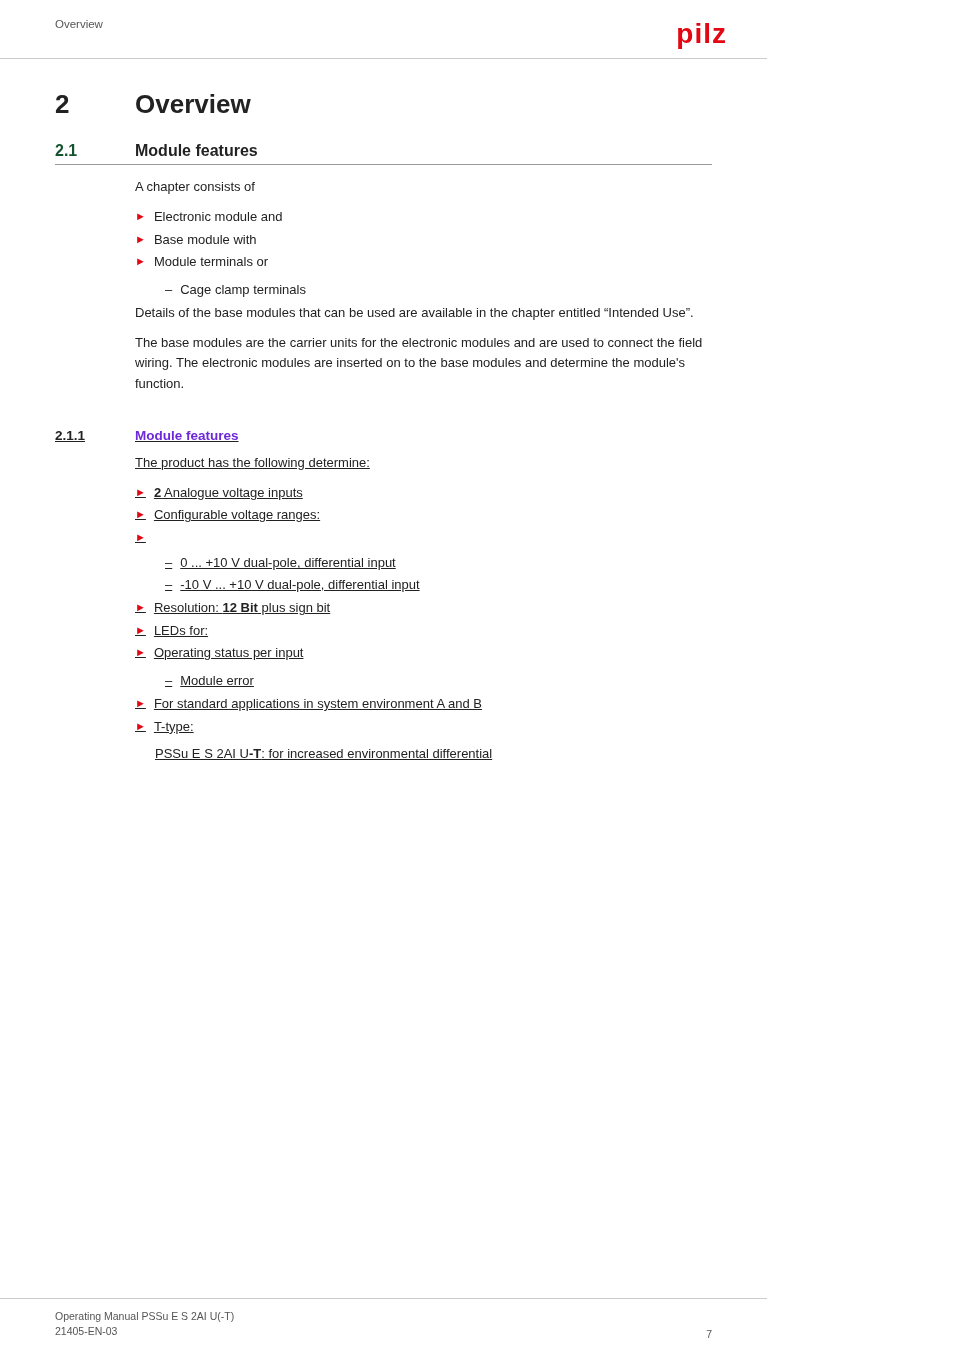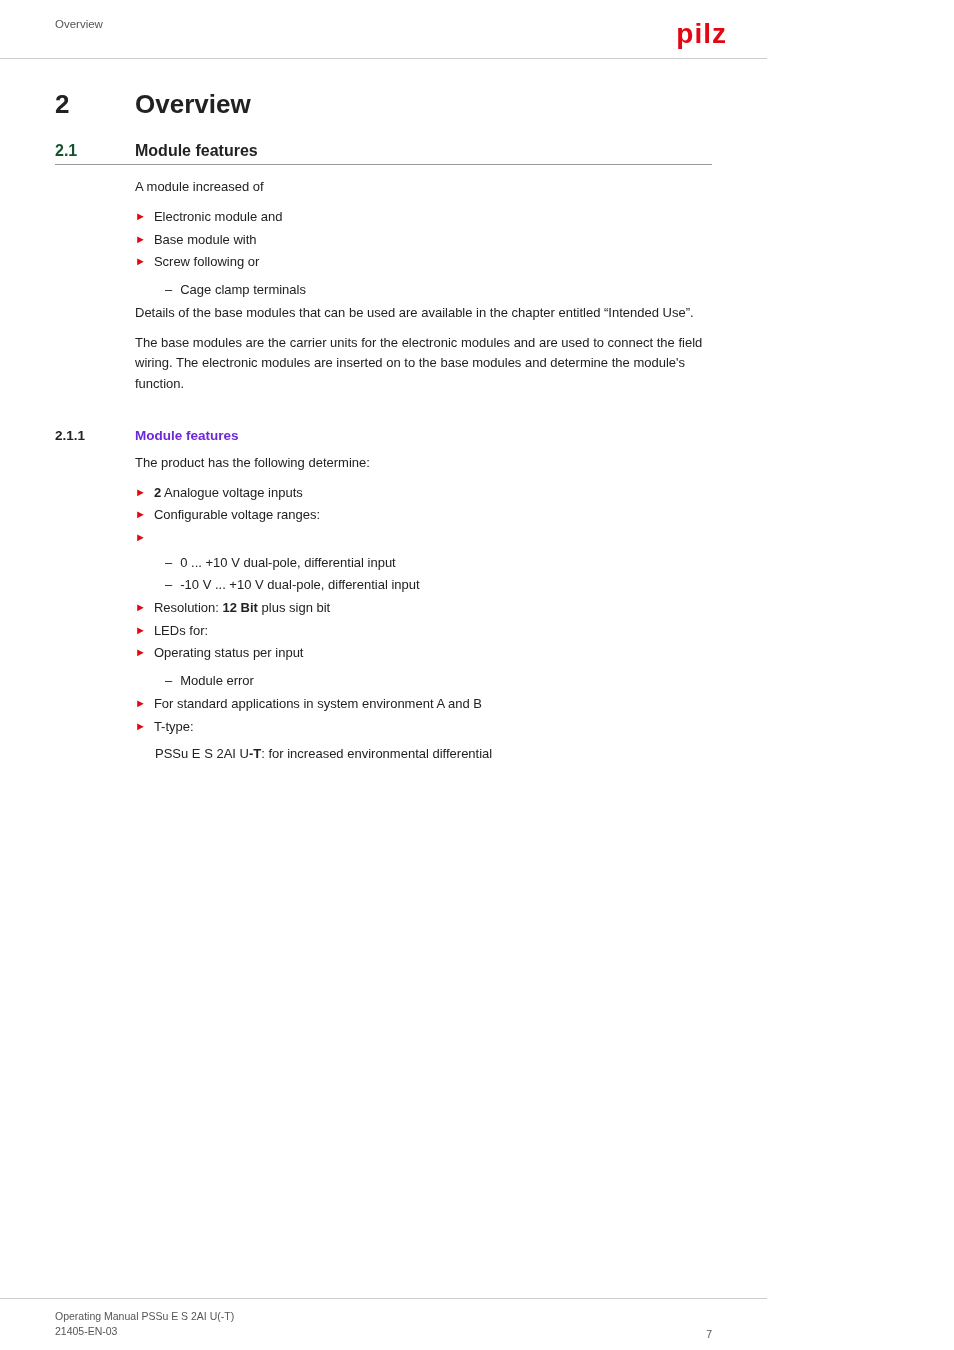--- a/index.html
+++ b/index.html
@@ -201,20 +201,21 @@
       color: #555;
     }
 
     .section-block {
       margin-bottom: 18px;
     }
 
     .subsection-block {
       margin-top: 34px;
       margin-bottom: 10px;
+      text-decoration: underline;
     }
   </style>
 </head>
 <body>
 
 <div class="page-container">
 
   <div class="header">
     <span class="header-breadcrumb">Overview</span>
     <div class="logo-area">
@@ -228,34 +229,34 @@
       <span class="chapter-number">2</span>
       <span class="chapter-title">Overview</span>
     </div>
 
     <div class="section-block">
       <div class="section-heading">
         <span class="section-number">2.1</span>
         <span class="section-title">Module features</span>
       </div>
 
-      <p class="body-text">A module increased of</p>
+      <p class="body-text">A chapter consists of</p>
 
       <ul class="bullet-list">
         <li>
           <span class="bullet-arrow">►</span>
           <span>Electronic module and</span>
         </li>
         <li>
           <span class="bullet-arrow">►</span>
           <span>Base module with</span>
         </li>
         <li>
           <span class="bullet-arrow">►</span>
-          <span>Screw following or</span>
+          <span>Module terminals or</span>
         </li>
       </ul>
 
       <ul class="dash-list">
         <li>
           <span class="dash-symbol">–</span>
           <span>Cage clamp terminals</span>
         </li>
       </ul>
 

